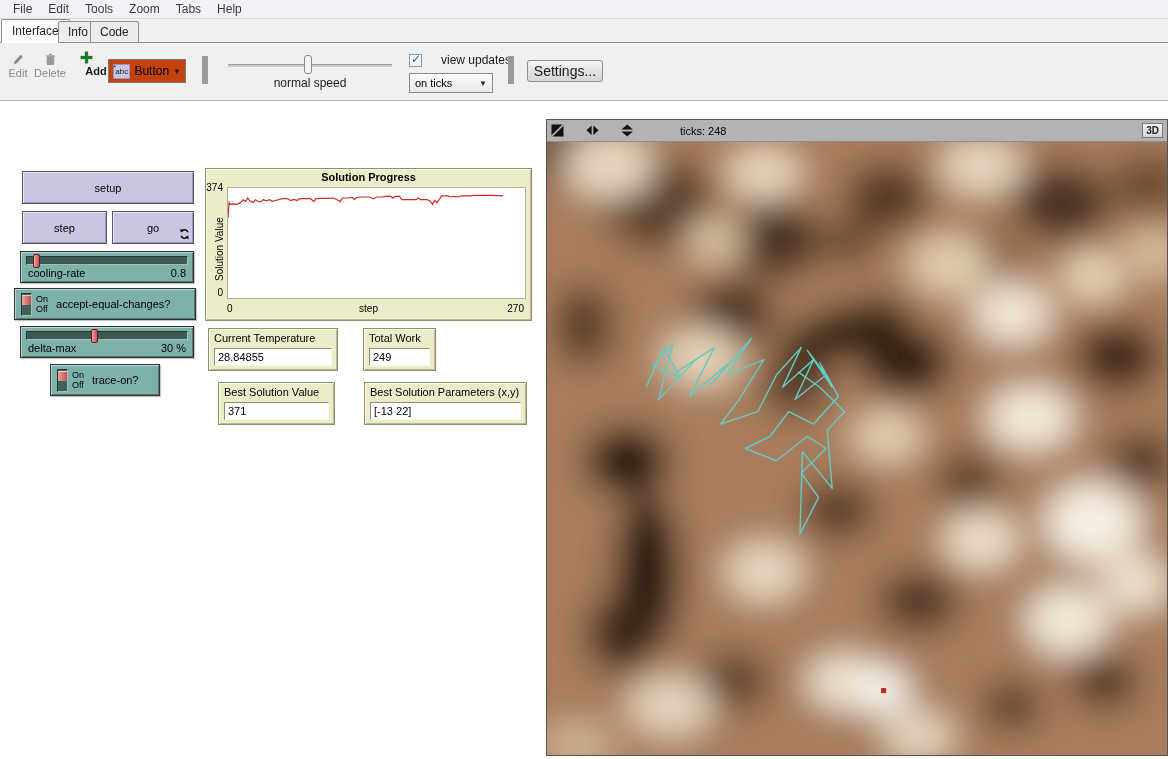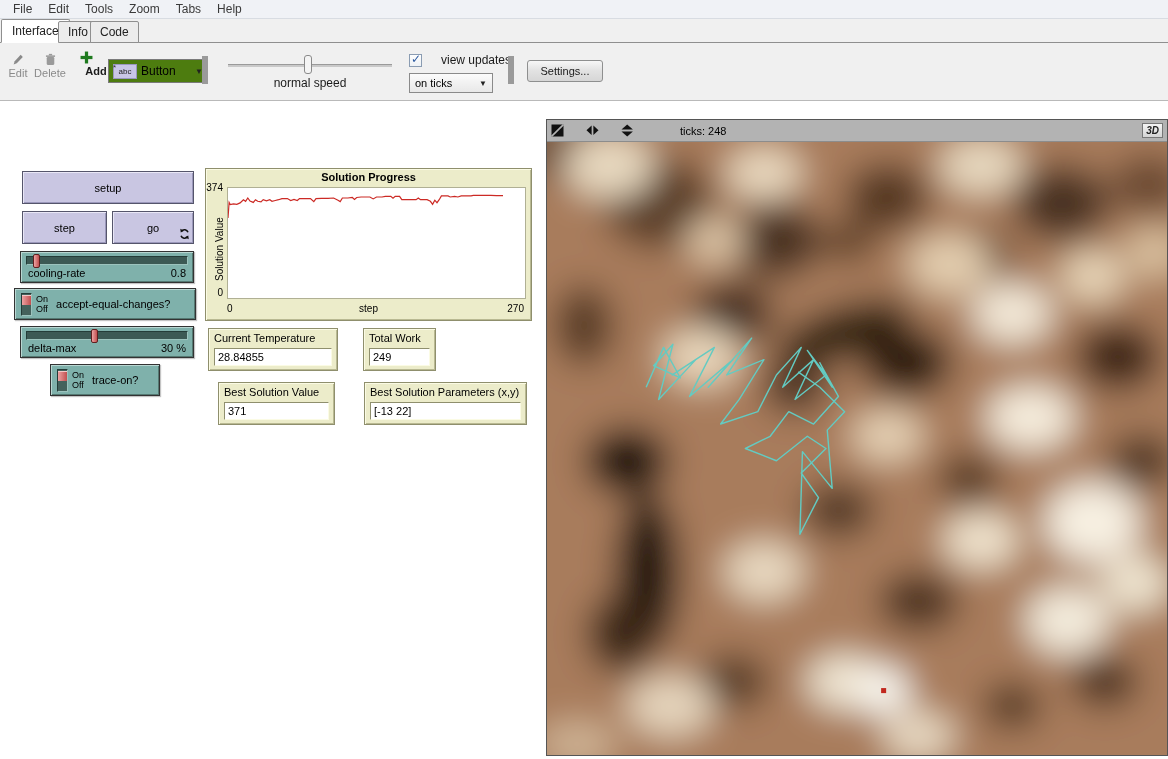--- a/index.html
+++ b/index.html
@@ -21,21 +21,21 @@
   #tab-info { left:58px; }
   #tab-code { left:90px; }
 
   #toolbar { left:0; top:43px; width:1168px; height:58px; background:#f0f0f0;
     border-bottom:1px solid #b9b9b9; }
   .tool-icon-btn { position:absolute; display:flex; flex-direction:column; align-items:center; gap:1px; }
   .tool-label-dim { font-size:11px; color:#8a8a8a; }
   .tool-label { font-size:11px; color:#1a1a1a; }
   .tb-sep { position:absolute; width:6px; height:28px; background:#9a9a9a; top:13px; }
 
-  #widget-dropdown { left:108px; top:16px; width:100px; height:24px; background:#4d7c0f;
+  #widget-dropdown { left:108px; top:16px; width:78px; height:24px; background:#c2410c;
     border:1px solid #7a7a7a; display:flex; align-items:center; padding:0 4px; gap:4px; }
   .abc-chip { width:24px; height:15px; background:#c9c6e6; border:1px solid #9a97c0;
     font-size:8px; color:#222; text-align:center; line-height:14px; position:relative; }
   .abc-chip::before { content:"*"; position:absolute; left:-1px; top:-4px; font-size:8px; color:#333; }
   .dd-arrow { font-size:8px; color:#222; margin-left:auto; }
 
   #speed-slider-track { left:228px; top:21px; width:164px; height:3px;
     background:#c9c9c9; border-top:1px solid #9a9a9a; }
   #speed-slider-handle { left:304px; top:12px; width:8px; height:19px; background:#f4f4f4;
     border:1px solid #8a8a8a; border-radius:3px; }
@@ -47,21 +47,21 @@
   #view-updates-checkbox.checked::after { content:"✓"; position:absolute; left:1px; top:-3px;
     font-size:12px; font-weight:bold; color:#2c5aa0; }
   #view-updates-label { font-size:12px; color:#1a1a1a; }
 
   #update-mode-dropdown { left:409px; top:30px; width:84px; height:20px;
     background:linear-gradient(#fbfbfb,#e8e8e8); border:1px solid #8a8a8a;
     display:flex; align-items:center; padding:0 5px; font-size:11px; }
 
   #settings-button { left:527px; top:17px; width:76px; height:22px; border-radius:3px;
     background:linear-gradient(#f7f7f7,#e3e3e3 45%,#d6d6d6); border:1px solid #8e8f8f;
-    font-size:11px; color:#1a1a1a; text-align:center; line-height:20px; }
+    font-size:14px; color:#1a1a1a; text-align:center; line-height:20px; }
 
   
   #main { left:0; top:101px; width:1168px; height:658px; background:#fff; }
 
   
   .nl-button { background:#c9c6e2; border:1px solid #55556b;
     box-shadow:inset 1px 1px 0 #e9e7f6, inset -1px -1px 0 #9b98bb;
     font-size:11px; color:#000; display:flex; align-items:center; justify-content:center; }
   .teal { background:#7fb1ab; border:1px solid #333;
     box-shadow:inset 1px 1px 0 #b9d7d2, inset -1px -1px 0 #547972, 1px 1px 1px #c4c4c4; }
@@ -102,21 +102,21 @@
   #plot-xlabel { position:absolute; left:0; top:134px; width:100%; text-align:center; font-size:10px; }
   #plot-xmax { position:absolute; right:7px; top:134px; font-size:10px; }
 
   
   #view { left:546px; top:18px; width:622px; height:637px; border:1px solid #555; background:#b3b3b3; }
   #view-header { position:absolute; left:0; top:0; right:0; height:22px; background:#b3b3b3;
     border-bottom:1px solid #8c8c8c; display:flex; align-items:center; padding:0 4px; gap:22px; }
   .vh-icon { width:13px; height:13px; }
   #ticks-counter { font-size:11px; color:#000; margin-left:24px; }
   #threed-button { margin-left:auto; font-size:10px; font-weight:bold; color:#222;
-    background:linear-gradient(#f4f4f4,#d4d4d4); border:1px solid #777; padding:1px 3px;font-style:italic; }
+    background:linear-gradient(#f4f4f4,#d4d4d4); border:1px solid #777; padding:1px 3px; }
   #world { position:absolute; left:0; top:22px; width:620px; height:613px; }
   #world svg { width:100%; height:100%; display:block; }
 </style>
 </head>
 <body>
 
 <div id="menubar" class="abs">
   <span class="menu-item">File</span>
   <span class="menu-item">Edit</span>
   <span class="menu-item">Tools</span>

